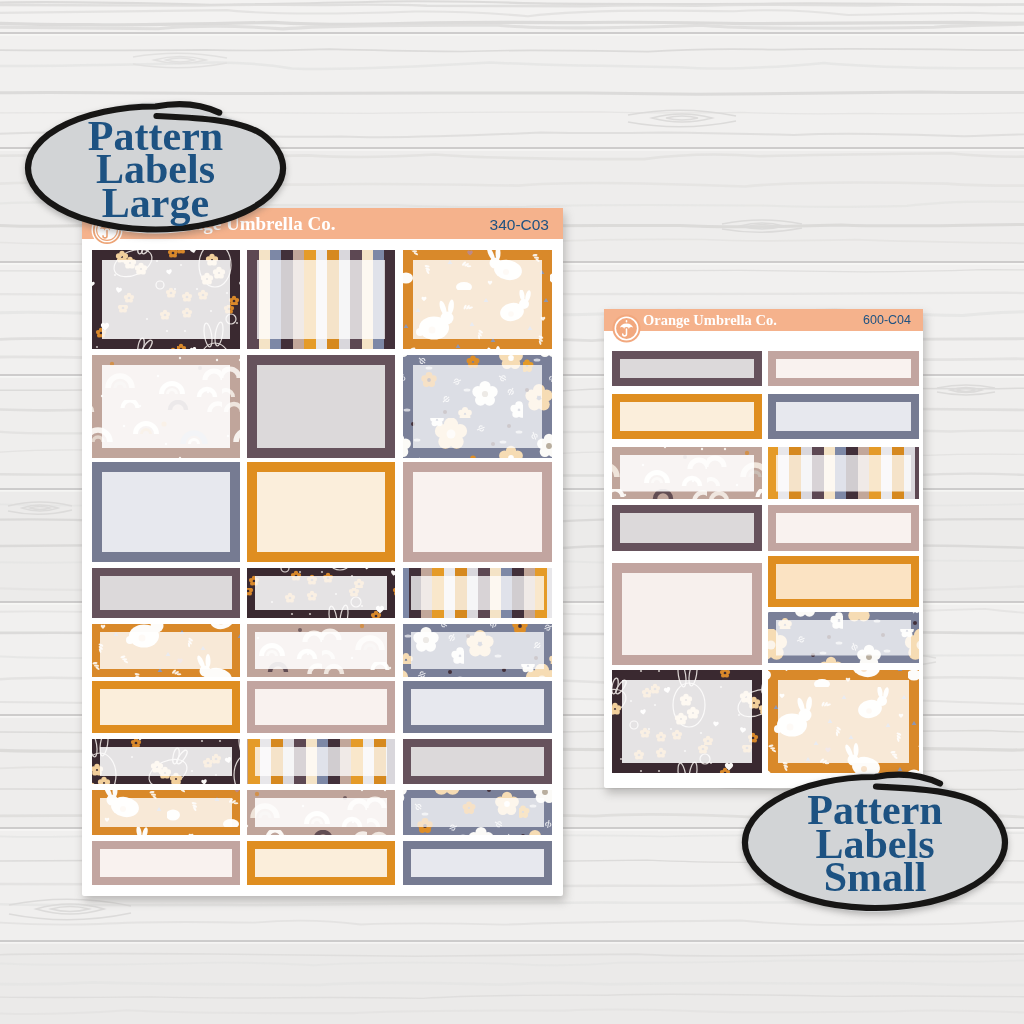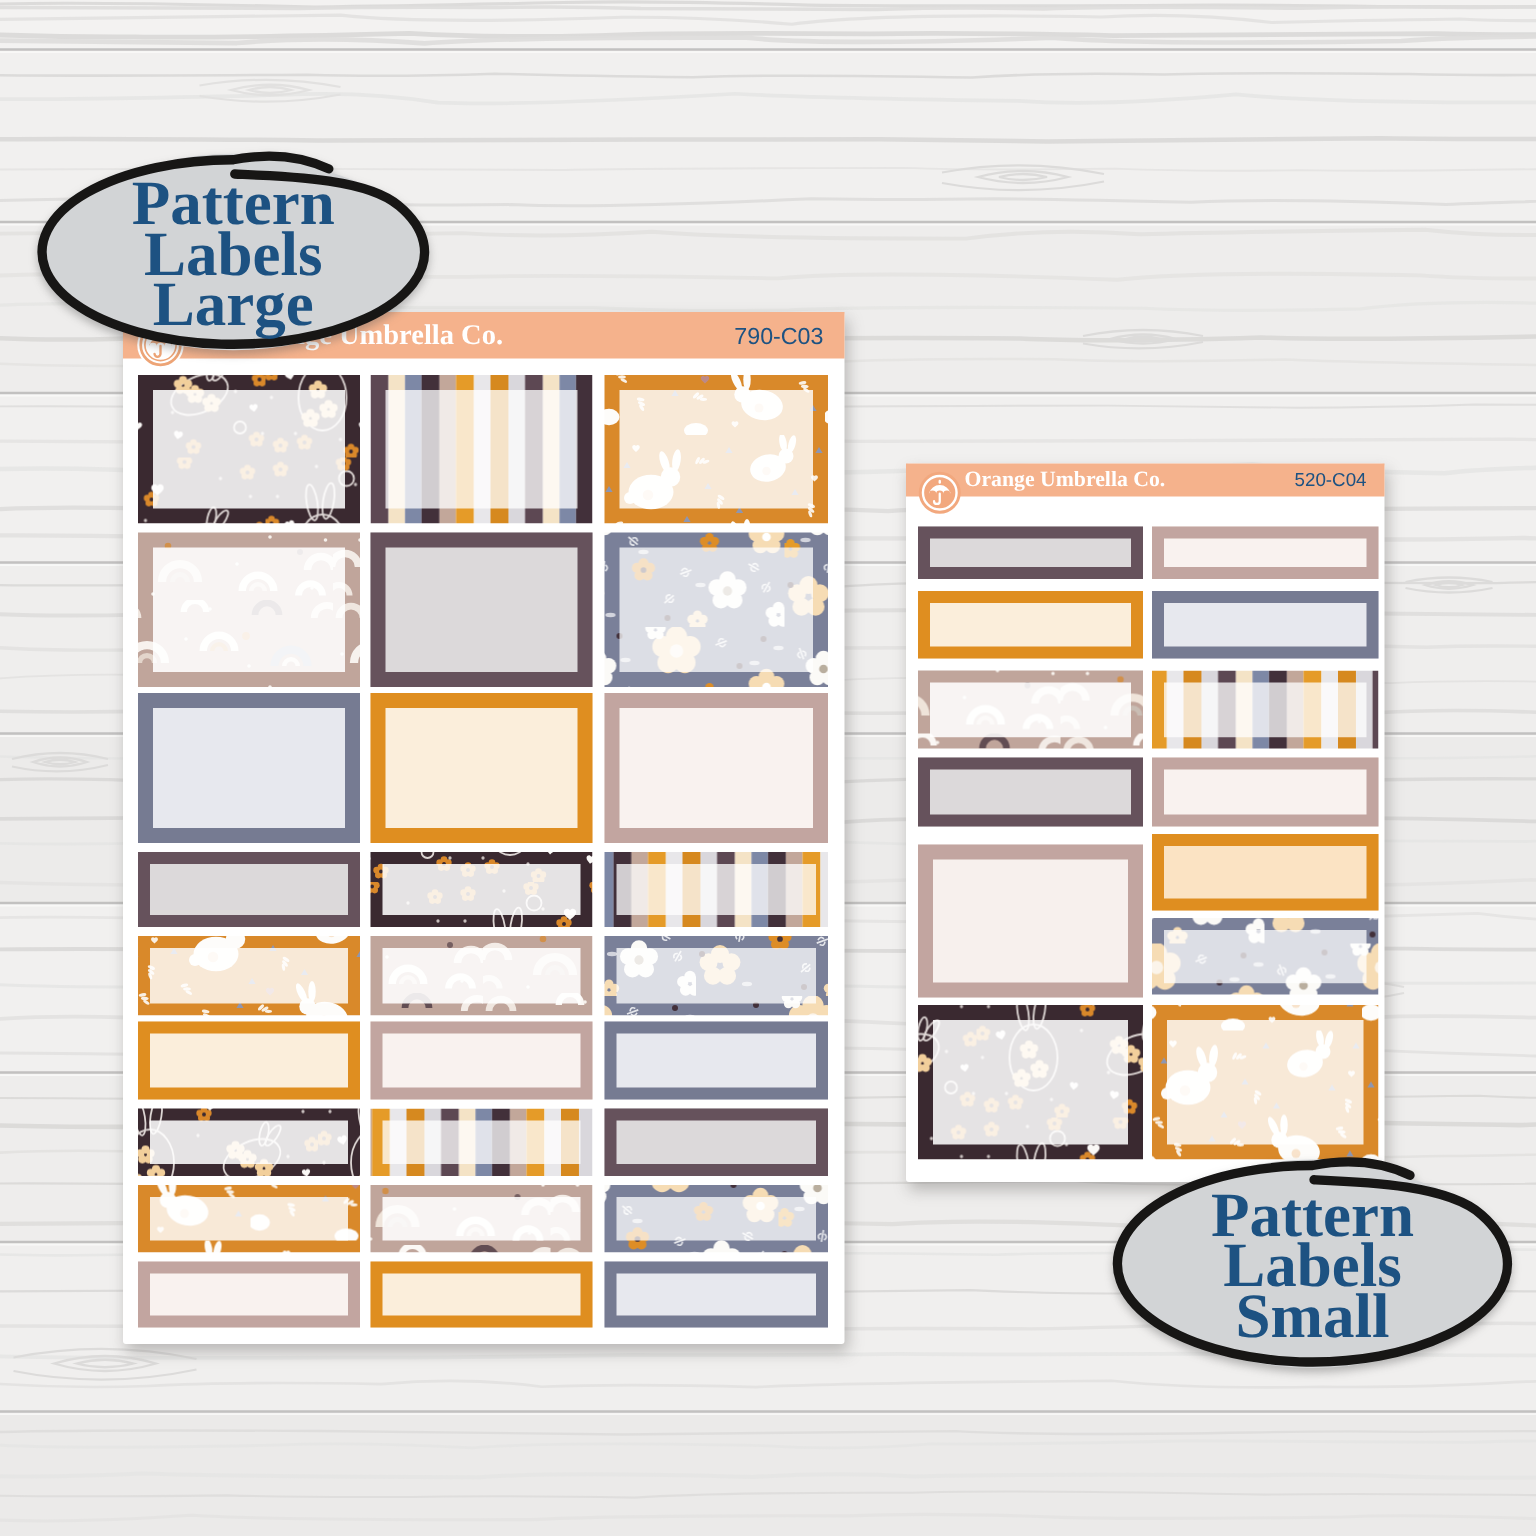--- a/index.html
+++ b/index.html
@@ -502,21 +502,21 @@
       <circle cx="25" cy="20" r="15.5" fill="#ffffff"></circle>
       <circle cx="25" cy="20" r="13.2" fill="none" stroke="#eda476" stroke-width="1.8"></circle>
       <circle cx="25" cy="20" r="10.4" fill="none" stroke="#eda476" stroke-width="1.1"></circle>
       <g transform="translate(25,20) scale(1.05)" fill="none" stroke="#eda476" stroke-width="1.4" stroke-linecap="round">
         <path d="M0,-7.8 L0,-6.8" stroke-width="1.6"></path>
         <path d="M-7.2,0.6 A7.4,7.4 0 0 1 7.2,0.6 A2.4,2.1 0 0 0 2.4,0.6 A2.4,2.1 0 0 0 -2.4,0.6 A2.4,2.1 0 0 0 -7.2,0.6 Z" fill="#eda476" stroke="none"></path>
         <path d="M0,0.6 L0,5.6 A1.9,1.9 0 0 1 -3.8,5.6" stroke-width="1.5"></path>
       </g>
     </svg>
     <div class="brand" style="left:78px;top:5px;font-size:19px">Orange Umbrella Co.</div>
-    <div class="code" style="right:14px;top:8px;font-size:15.5px">790-C03</div>
+    <div class="code" style="right:14px;top:8px;font-size:15.5px">340-C03</div>
     <svg class="st" style="left:9.5px;top:42px" width="148" height="99">
       <g transform="translate(-65,-45)">
         <rect width="213" height="144" fill="url(#pdark)"></rect>
       </g>
       <rect x="10" y="10" width="128" height="79" fill="#ffffff" opacity="0.87"></rect>
     </svg>
     <svg class="st" style="left:164.5px;top:42px" width="148" height="99">
       <g transform="translate(-23,0)">
         <rect width="171" height="99" fill="url(#pstripe)"></rect>
       </g>
@@ -618,21 +618,21 @@
     <svg class="abs" style="left:6px;top:3px" width="36" height="36">
       <circle cx="16.5" cy="16.5" r="14" fill="#f2a87e"></circle>
       <circle cx="16.5" cy="16.5" r="11.2" fill="none" stroke="#ffffff" stroke-width="1.6"></circle>
       <g transform="translate(16.5,16.5) scale(1.0)" fill="none" stroke="#ffffff" stroke-width="1.4" stroke-linecap="round">
         <path d="M0,-7.8 L0,-6.8" stroke-width="1.6"></path>
         <path d="M-7.2,0.6 A7.4,7.4 0 0 1 7.2,0.6 A2.4,2.1 0 0 0 2.4,0.6 A2.4,2.1 0 0 0 -2.4,0.6 A2.4,2.1 0 0 0 -7.2,0.6 Z" fill="#ffffff" stroke="none"></path>
         <path d="M0,0.6 L0,5.6 A1.9,1.9 0 0 1 -3.8,5.6" stroke-width="1.5"></path>
       </g>
     </svg>
     <div class="brand" style="left:39px;top:2.5px;font-size:14.5px">Orange Umbrella Co.</div>
-    <div class="code" style="right:12px;top:4px;font-size:12.5px">520-C04</div>
+    <div class="code" style="right:12px;top:4px;font-size:12.5px">600-C04</div>
     <div class="st" style="left:7.5px;top:41.5px;width:150px;height:35.5px;border:8px solid #66525c;background:#dcd9da"></div>
     <div class="st" style="left:163.5px;top:41.5px;width:151px;height:35.5px;border:8px solid #c2a5a0;background:#f9f2ef"></div>
     <div class="st" style="left:7.5px;top:85px;width:150px;height:45px;border:8px solid #df8e20;background:#fbeedb"></div>
     <div class="st" style="left:163.5px;top:85px;width:151px;height:45px;border:8px solid #767b92;background:#e7e8ee"></div>
     <svg class="st" style="left:7.5px;top:137.5px" width="150" height="52.5">
       <g transform="translate(-55,-58)">
         <rect width="205" height="110.5" fill="url(#prainbow)"></rect>
       </g>
       <rect x="8" y="8" width="134" height="36.5" fill="#ffffff" opacity="0.88"></rect>
     </svg>

